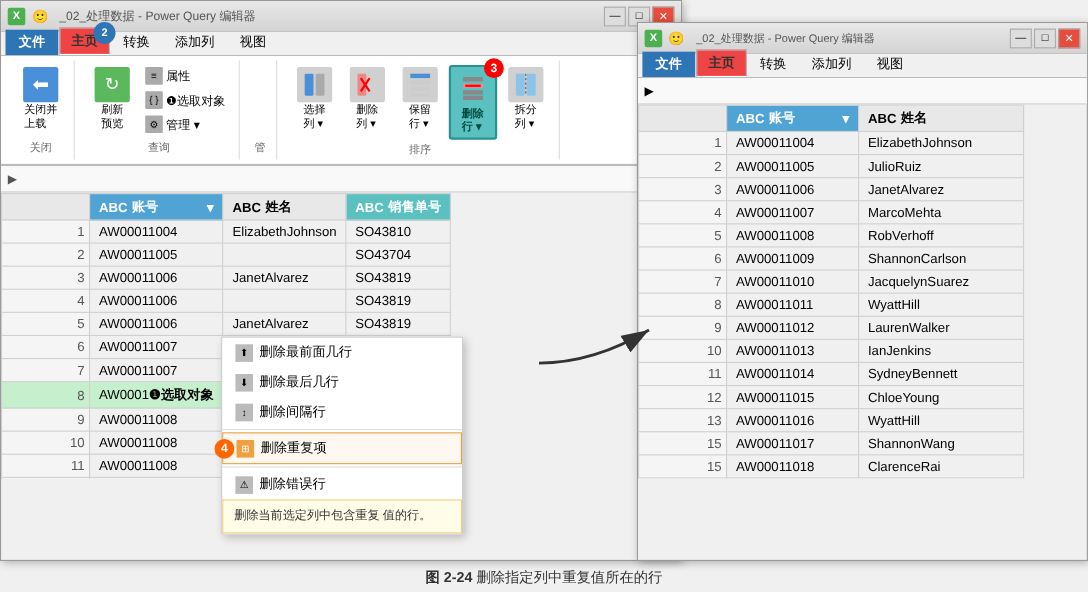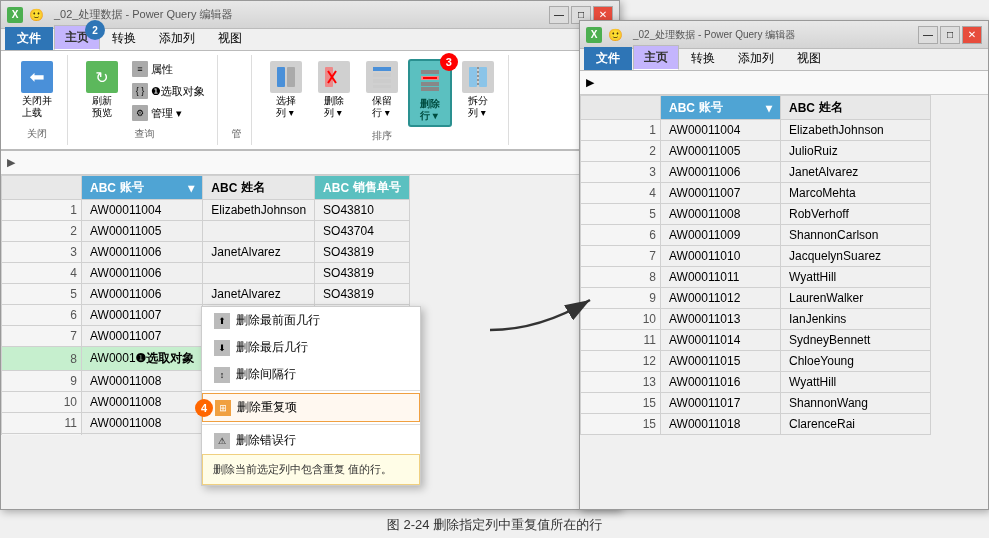--- a/index.html
+++ b/index.html
@@ -66,21 +66,21 @@
     }
     .ribbon-tab {
       padding: 3px 10px;
       font-size: 12px;
       cursor: pointer;
       border: 1px solid transparent;
       border-bottom: none;
       margin-right: 1px;
     }
     .ribbon-tab.active {
-      background: #c4b5fd;
+      background: #ef4444;
       border-color: #bbb;
       border-bottom: 1px solid white;
       font-weight: bold;
       color: #333;
     }
     .ribbon-tab.file-tab {
       background: #2E75B6;
       color: white;
       border: none;
       padding: 3px 12px;
@@ -303,21 +303,21 @@
       position: absolute;
       bottom: 0;
       left: 0;
       right: 0;
       text-align: center;
       font-size: 13px;
       color: #333;
       padding: 4px;
     }
     .caption-num {
-      font-weight: normal;
+      font-weight: bold;
     }
   </style>
 </head>
 <body>
 
 <div class="main-window">
 
   <div class="title-bar">
     <div class="title-bar-icon">X</div>
     <span>🙂</span>

